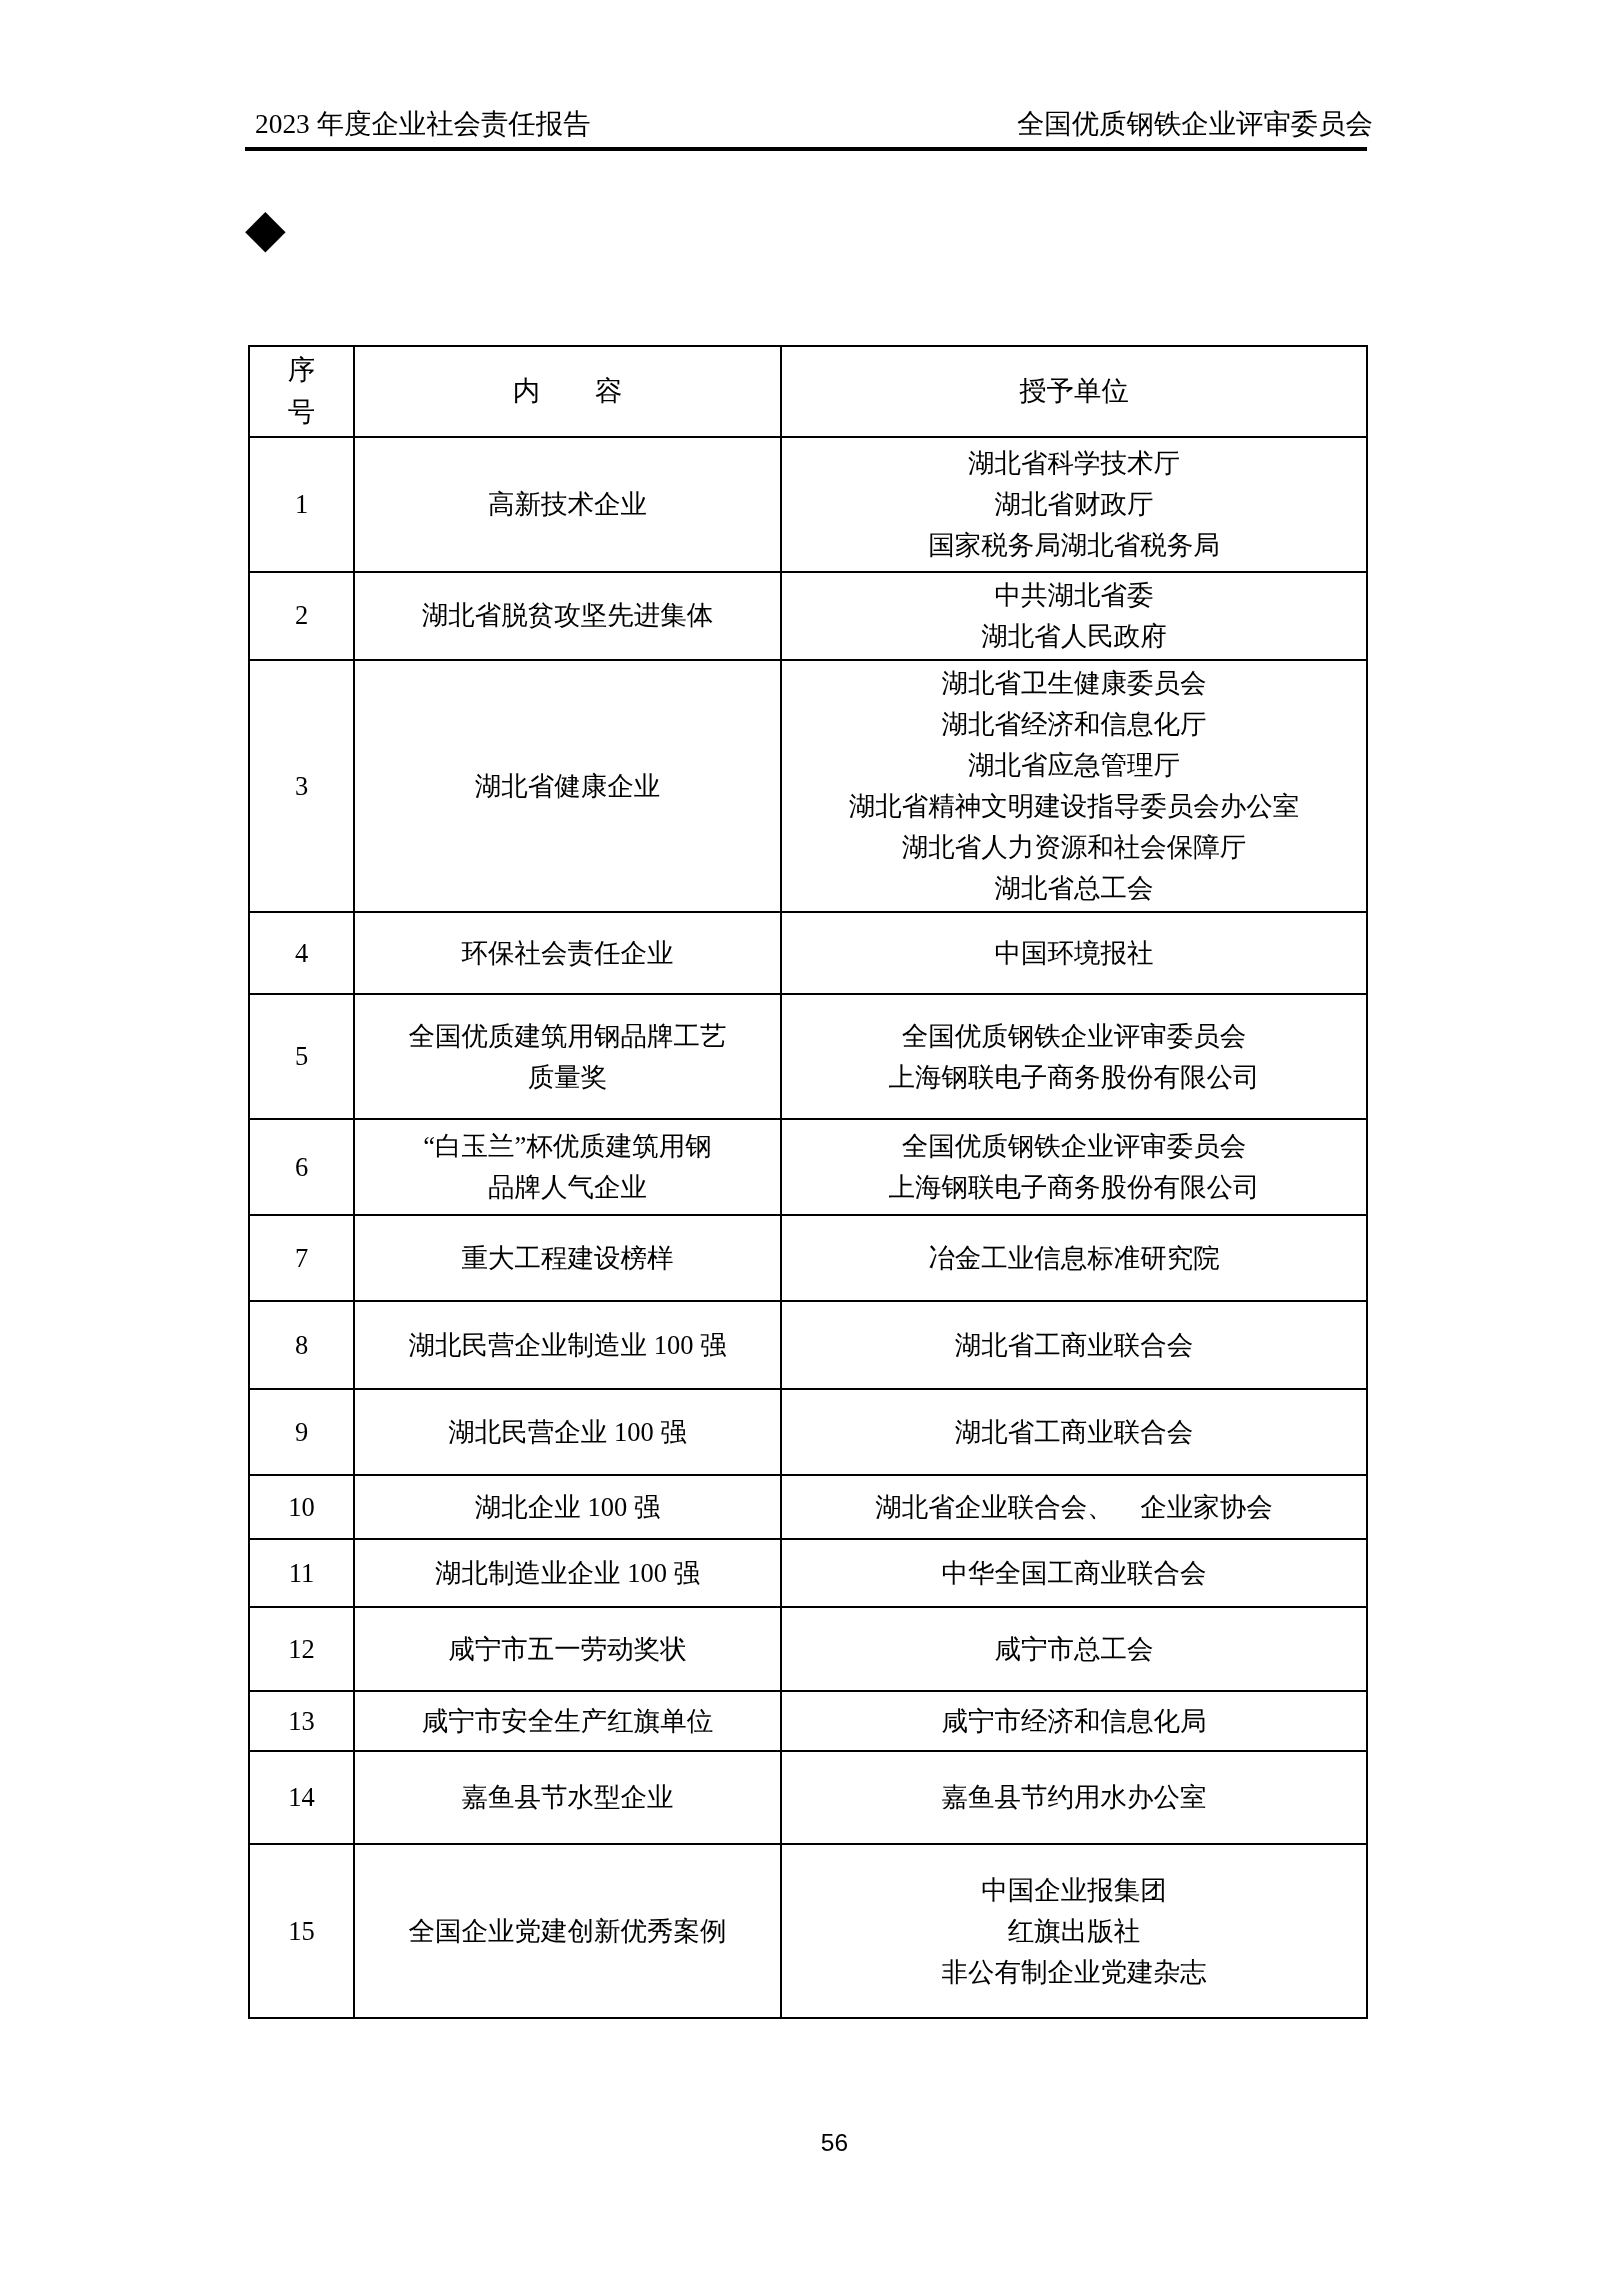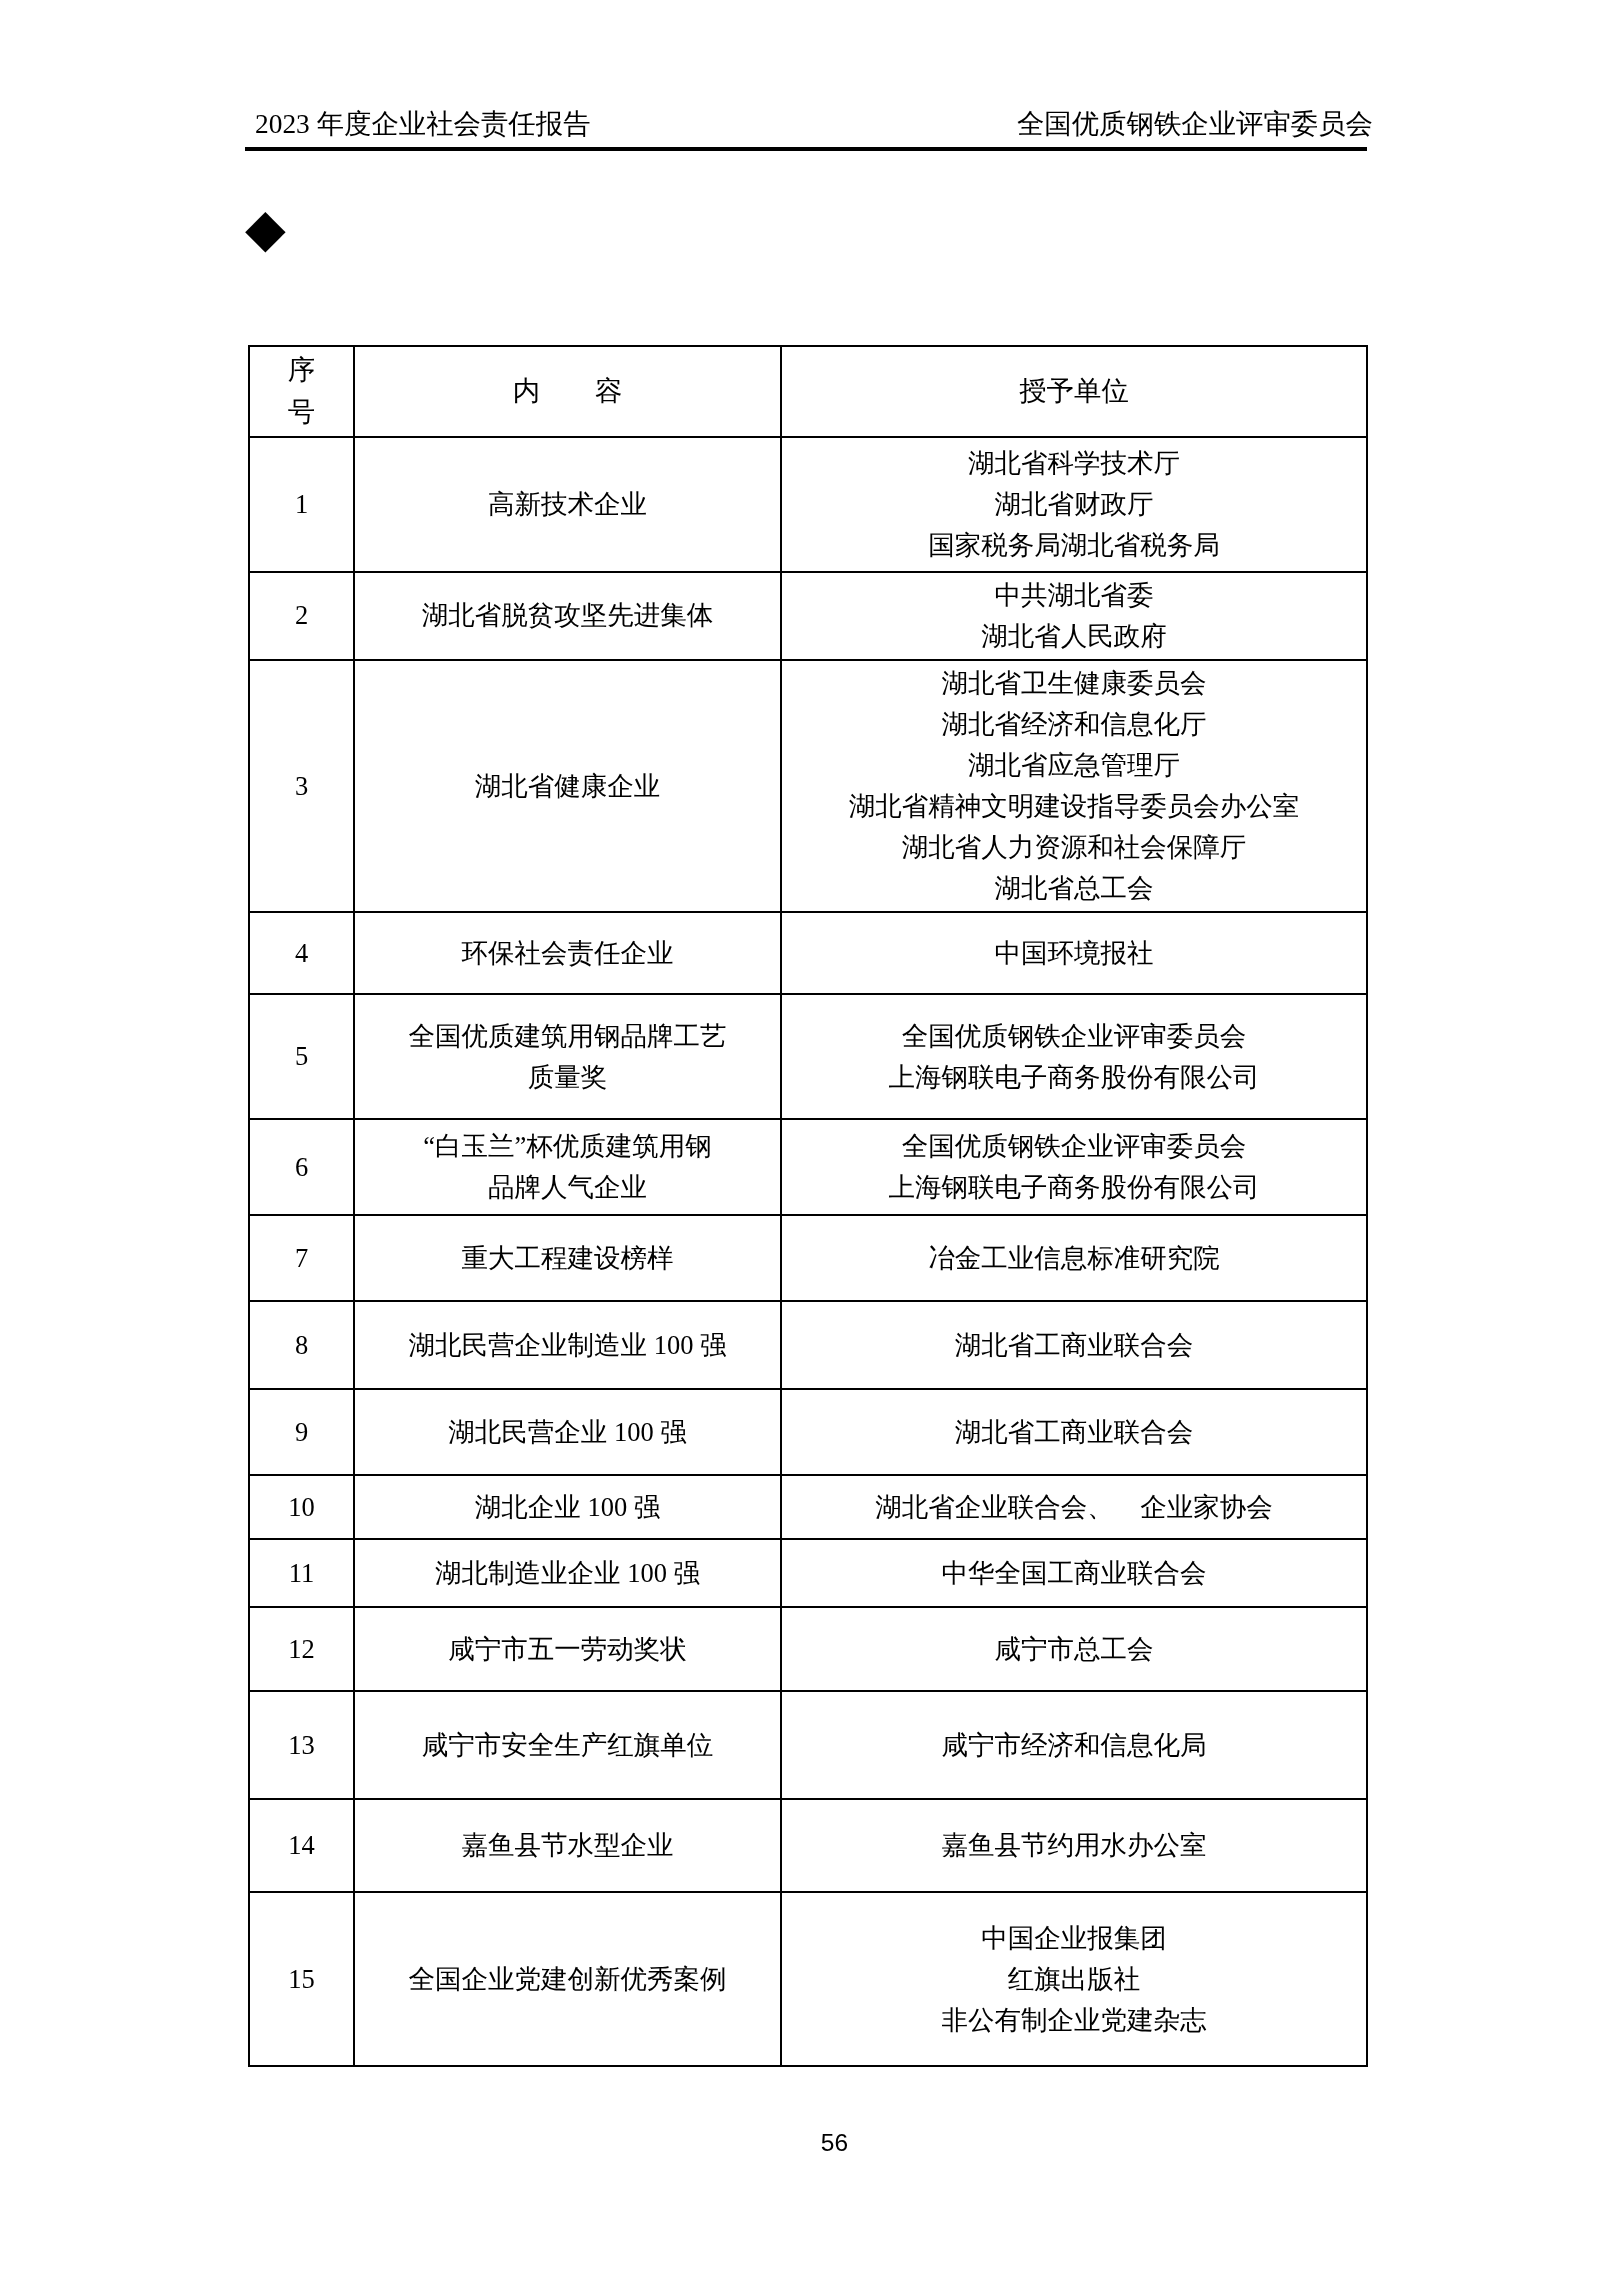--- a/index.html
+++ b/index.html
@@ -156,21 +156,21 @@
       <tr style="height:68px">
         <td class="no">11</td>
         <td>湖北制造业企业 100 强</td>
         <td>中华全国工商业联合会</td>
       </tr>
       <tr style="height:84px">
         <td class="no">12</td>
         <td>咸宁市五一劳动奖状</td>
         <td>咸宁市总工会</td>
       </tr>
-      <tr style="height:108px">
+      <tr style="height:60px">
         <td class="no">13</td>
         <td>咸宁市安全生产红旗单位</td>
         <td>咸宁市经济和信息化局</td>
       </tr>
       <tr style="height:93px">
         <td class="no">14</td>
         <td>嘉鱼县节水型企业</td>
         <td>嘉鱼县节约用水办公室</td>
       </tr>
       <tr style="height:174px">

